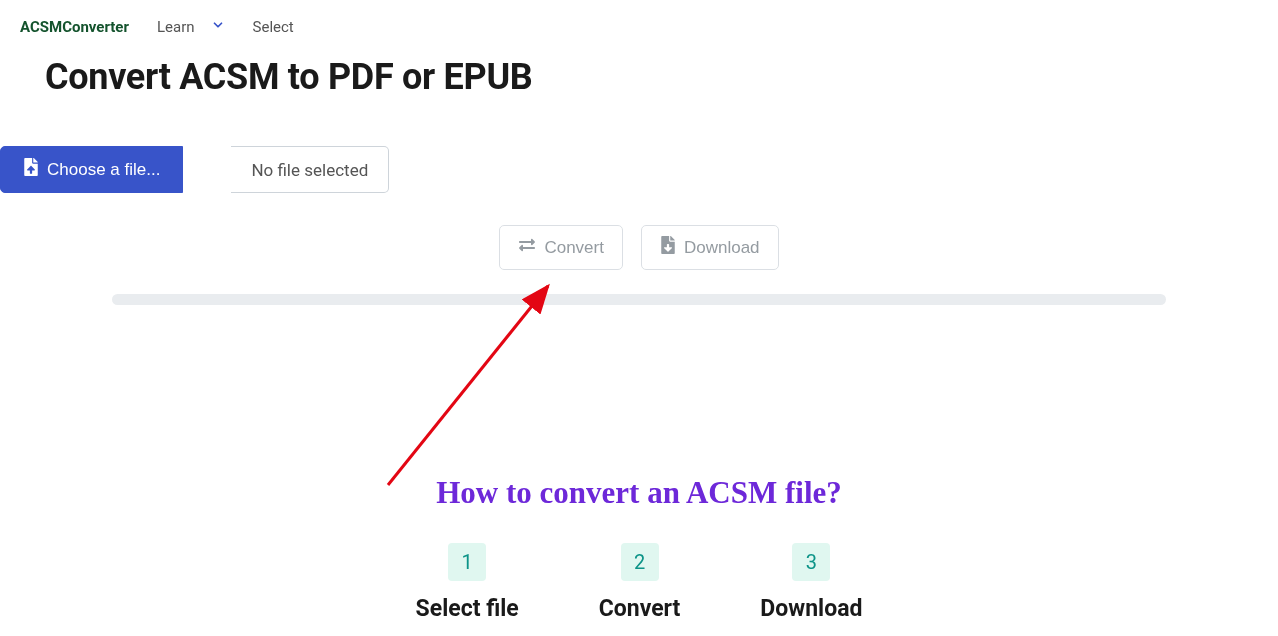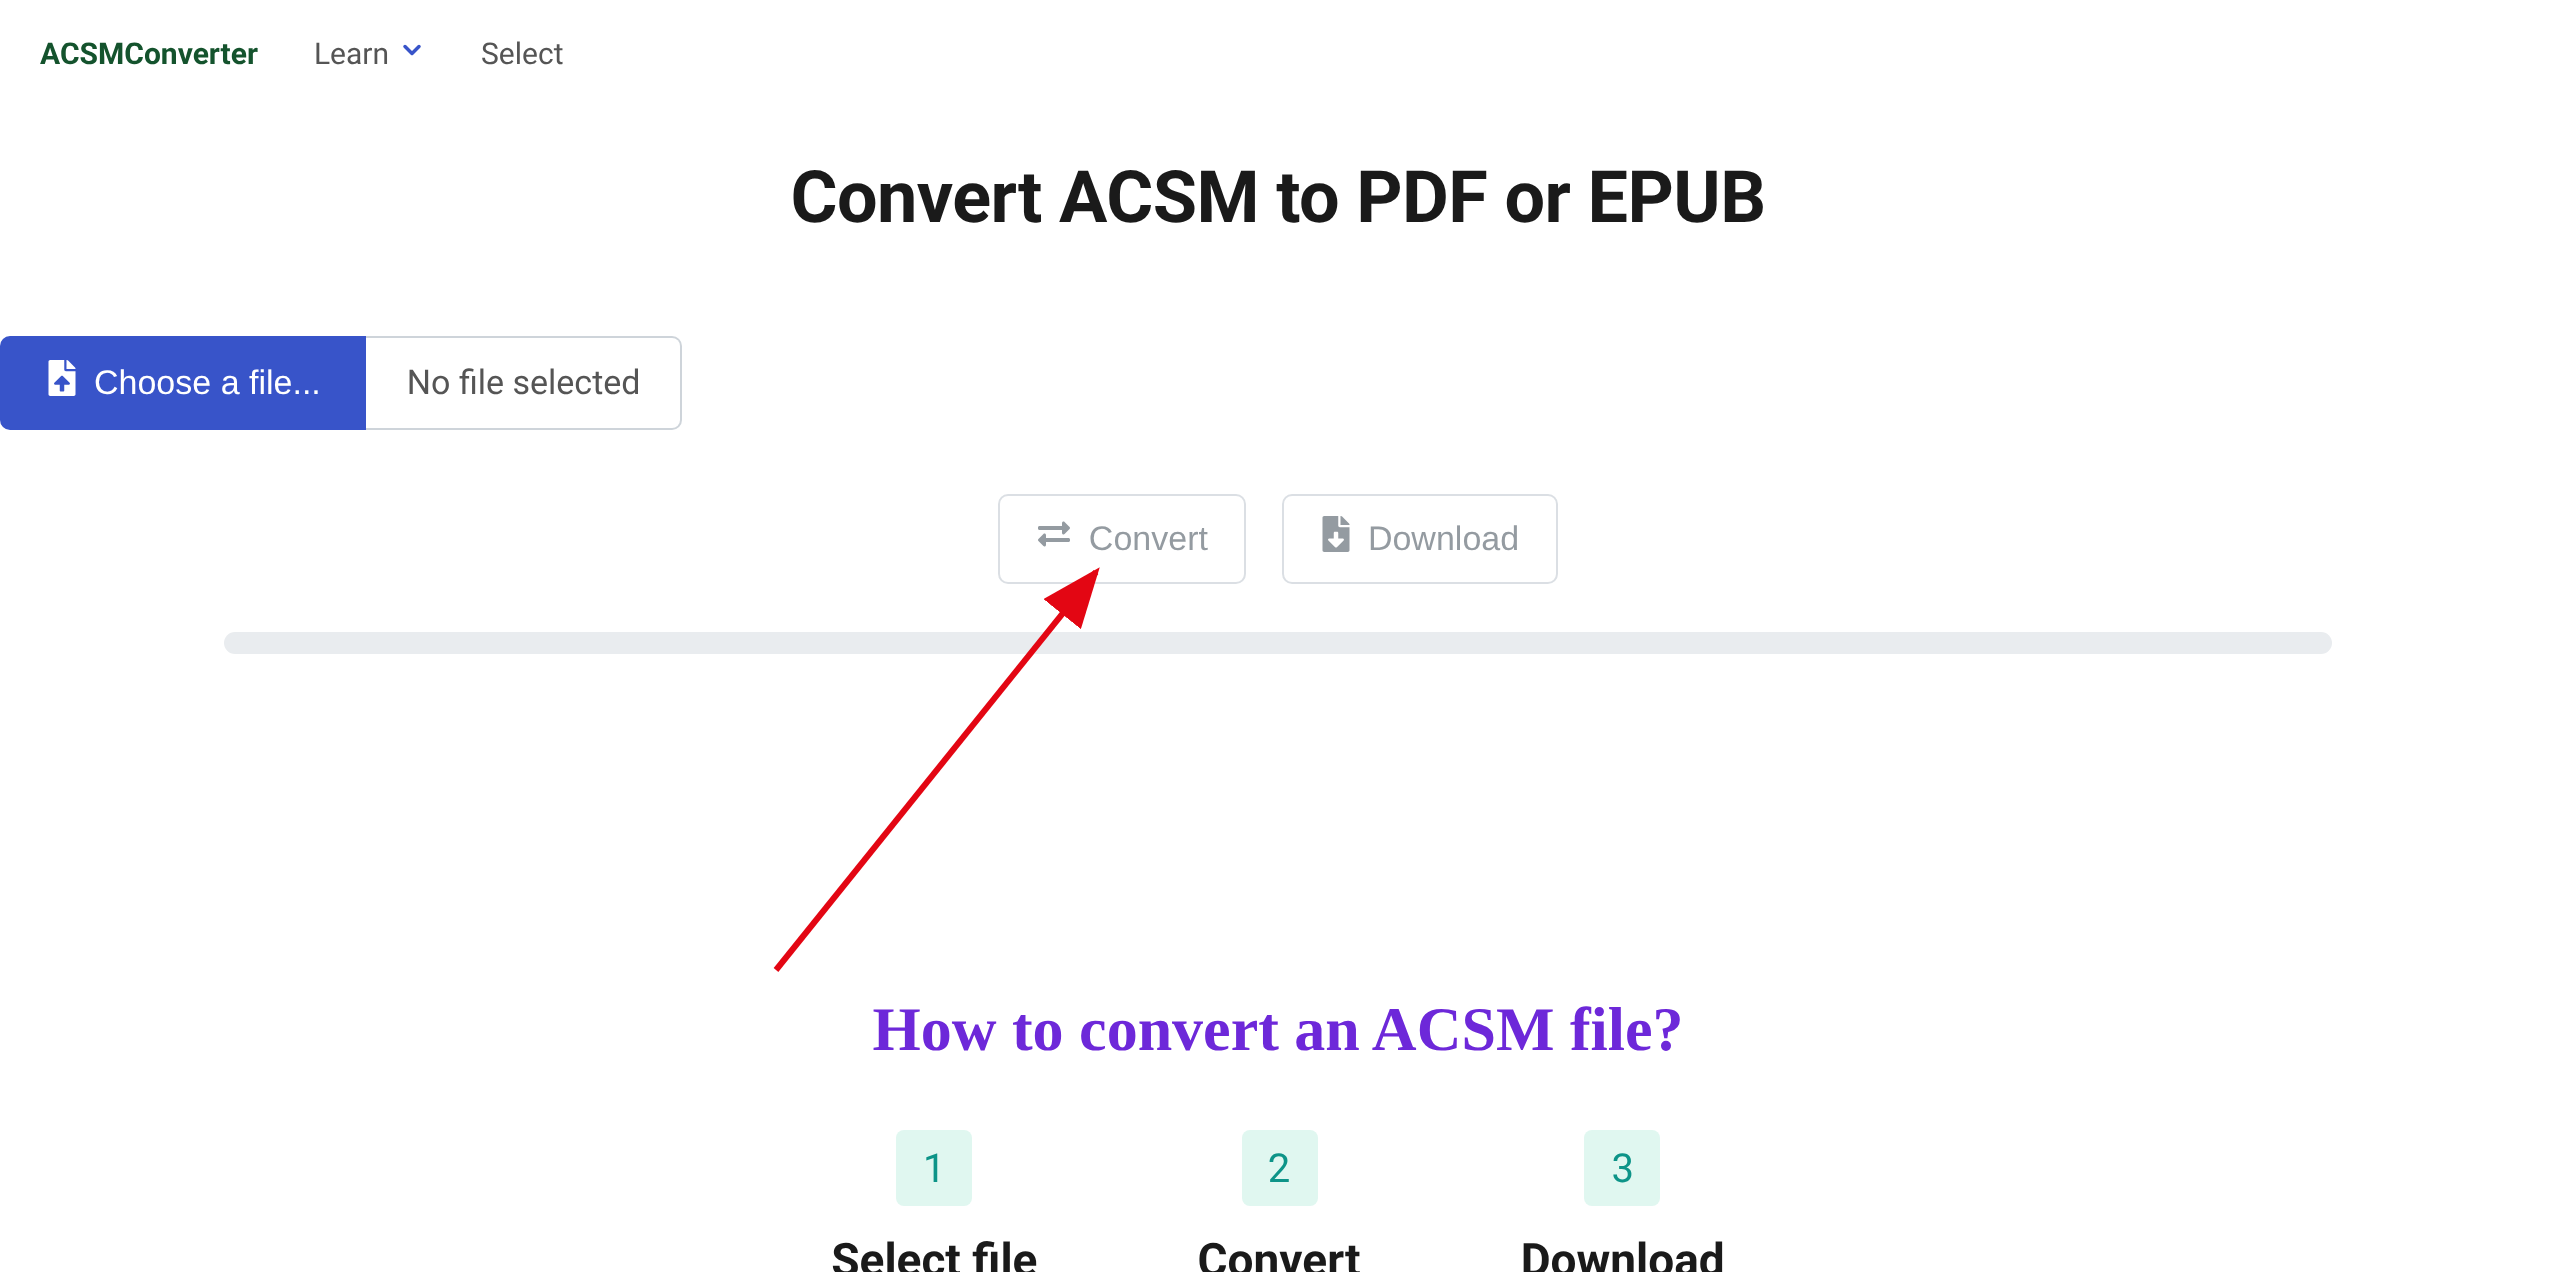--- a/index.html
+++ b/index.html
@@ -25,29 +25,30 @@
     .brand {
       font-weight: 700;
       font-size: 15px;
       color: #14532d;
     }
     .nav-item {
       font-size: 15px;
       color: #555;
       display: inline-flex;
       align-items: center;
-      gap: 4px;
+      gap: 16px;
       cursor: pointer;
     }
     .chevron-down {
       display: inline-block;
     }
     .hero {
-      text-align: center;
-      margin-top: 24px;
+      text-align: left;
+      margin-top: 2px;
+      padding-left: 45px;
     }
     .hero h1 {
       font-size: 36px;
       font-weight: 700;
       color: #1a1a1a;
       letter-spacing: -0.3px;
     }
     .hero p {
       font-size: 20px;
       color: #555;
@@ -72,20 +73,21 @@
     .file-status {
       background: #fff;
       color: #555;
       border: 1px solid #ced4da;
       border-left: none;
       padding: 11px 20px;
       font-size: 17px;
       border-radius: 0 5px 5px 0;
       display: inline-flex;
       align-items: center;
+      margin-left: 48px;
     }
     .action-row {
       display: flex;
       justify-content: center;
       gap: 18px;
       margin-top: 32px;
     }
     .action-btn {
       background: #fff;
       border: 1px solid #ced4da;

